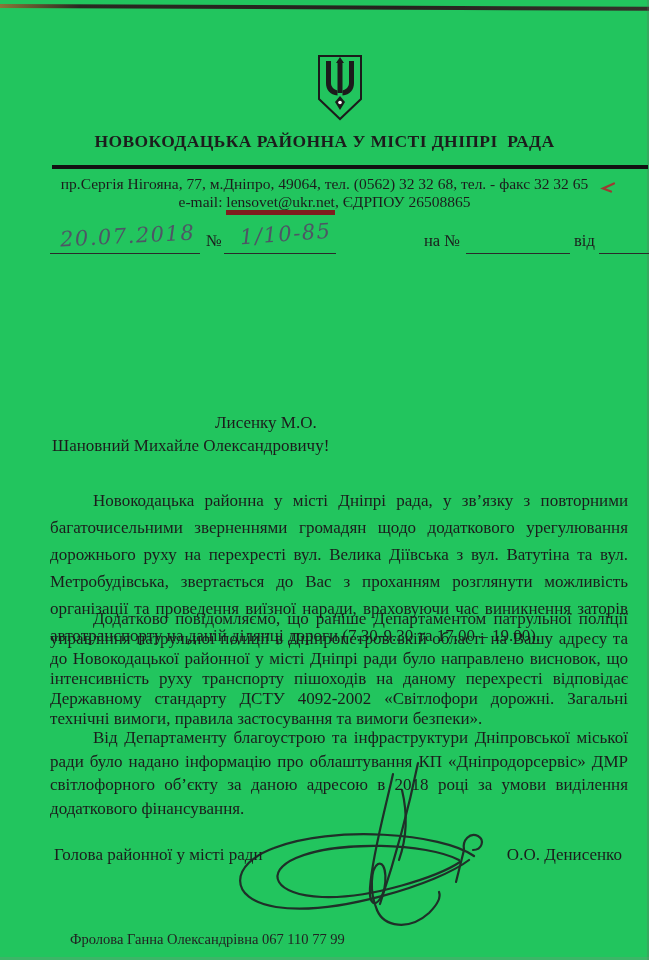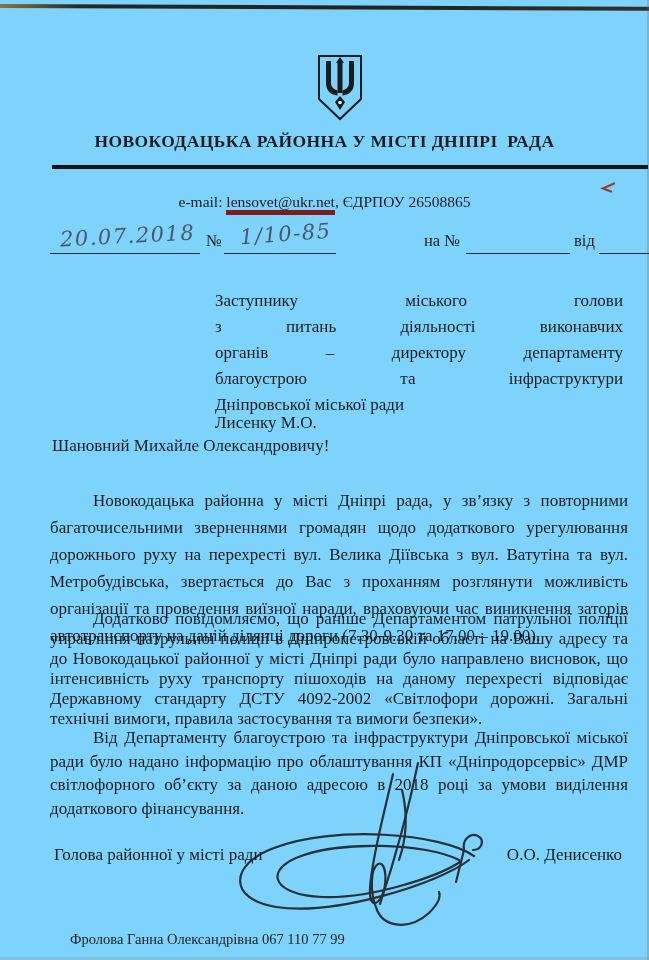--- a/index.html
+++ b/index.html
@@ -1,18 +1,18 @@
 <!DOCTYPE html>
 <html><head>
 <meta charset="utf-8">
 <style>
   html,body{margin:0;padding:0;background:#e8e8e6;}
   .page{
     position:relative;width:649px;height:960px;margin:0 auto;
-    background:#7dd3fc;overflow:hidden;
+    background:#22c55e;overflow:hidden;
     font-family:"Liberation Serif","DejaVu Serif",serif;color:#1c1c1c;
   }
   
   .top-edge{position:absolute;top:4px;left:0;width:102%;height:4px;
     background:linear-gradient(to right,#8a7638 0%,#2a2721 12%,#24221d 60%,#35322b 100%);
     transform:rotate(0.25deg);transform-origin:left top;}
   .right-edge{position:absolute;top:0;right:0;width:2px;height:100%;background:rgba(105,105,98,0.28);}
   .bottom-edge{position:absolute;bottom:0;left:0;width:100%;height:3px;background:rgba(140,140,132,0.25);}
   
   .emblem{position:absolute;left:316px;top:54px;width:48px;height:68px;}
@@ -70,43 +70,37 @@
     <path d="M21.5,7 h5 v32 h-5 Z" fill="#1b1b1b"></path>
     <path d="M24,3 l4,6 h-8 Z" fill="#1b1b1b"></path>
     <path d="M10,7 h5 v22 c0,4 3,6.5 6.5,7.5 v5 C14,41 10,35.5 10,29 Z" fill="#1b1b1b"></path>
     <path d="M38,7 h-5 v22 c0,4 -3,6.5 -6.5,7.5 v5 C34,41 38,35.5 38,29 Z" fill="#1b1b1b"></path>
     <path d="M24,42 l5,6 -5,8 -5,-8 Z" fill="#1b1b1b"></path>
     <circle cx="24" cy="48.5" r="1.8" fill="#fdfdfb"></circle>
   </svg>
 
   <div class="org-name">НОВОКОДАЦЬКА РАЙОННА У МІСТІ ДНІПРІ  РАДА</div>
   <div class="rule"></div>
+  <div class="addr">пр.Сергія Нігояна, 77, м.Дніпро, 49064, тел. (0562) 32 32 68, тел. - факс 32 32 65</div>
   <div class="mail"><span>e-mail: </span><span class="u">lensovet@ukr.net</span><span>,  ЄДРПОУ 26508865</span></div>
 
   <svg class="pen-mark" viewBox="0 0 16 12">
     <path d="M14,1.5 L3,6.5 L11,9.5" fill="none" stroke="#9c3b32" stroke-width="2.2" stroke-linecap="round"></path>
   </svg>
 
   <div class="blank bl-date"></div>
   <div class="hand hw-date">20.07.2018</div>
   <div class="printed lbl-no">№</div>
   <div class="blank bl-num"></div>
   <div class="hand hw-num">1/10-85</div>
   <div class="printed lbl-nano">на №</div>
   <div class="blank bl-na"></div>
   <div class="printed lbl-vid">від</div>
   <div class="blank bl-vid"></div>
 
-  <div class="recipient">
-    <div class="jl">Заступнику міського голови</div>
-    <div class="jl">з питань діяльності виконавчих</div>
-    <div class="jl">органів – директору департаменту</div>
-    <div class="jl">благоустрою та інфраструктури</div>
-    <div class="ll">Дніпровської міської ради</div>
-  </div>
   <div class="recipient-name">Лисенку М.О.</div>
 
   <div class="salutation">Шановний Михайле Олександровичу!</div>
   <div class="para p1">
       <span>Новокодацька районна у місті Дніпрі рада, у зв’язку з повторними багаточисельними зверненнями громадян щодо додаткового урегулювання дорожнього руху на перехресті вул. Велика Діївська з вул. Ватутіна та вул. Метробудівська, звертається до Вас з проханням розглянути можливість організації та проведення виїзної наради, враховуючи час виникнення заторів автотранспорту на даній ділянці дороги (7.30-9.30 та 17.00 – 19.00).</span>
     </div>
   <div class="para p2">
       <span>Додатково повідомляємо, що раніше Департаментом патрульної поліції управління патрульної поліції в Дніпропетровській області на Вашу адресу та до Новокодацької районної у місті Дніпрі ради було направлено висновок, що інтенсивність руху транспорту пішоходів на даному перехресті відповідає Державному стандарту ДСТУ 4092-2002 «Світлофори дорожні. Загальні технічні вимоги, правила застосування та вимоги безпеки».</span>
     </div>
   <div class="para p3">

